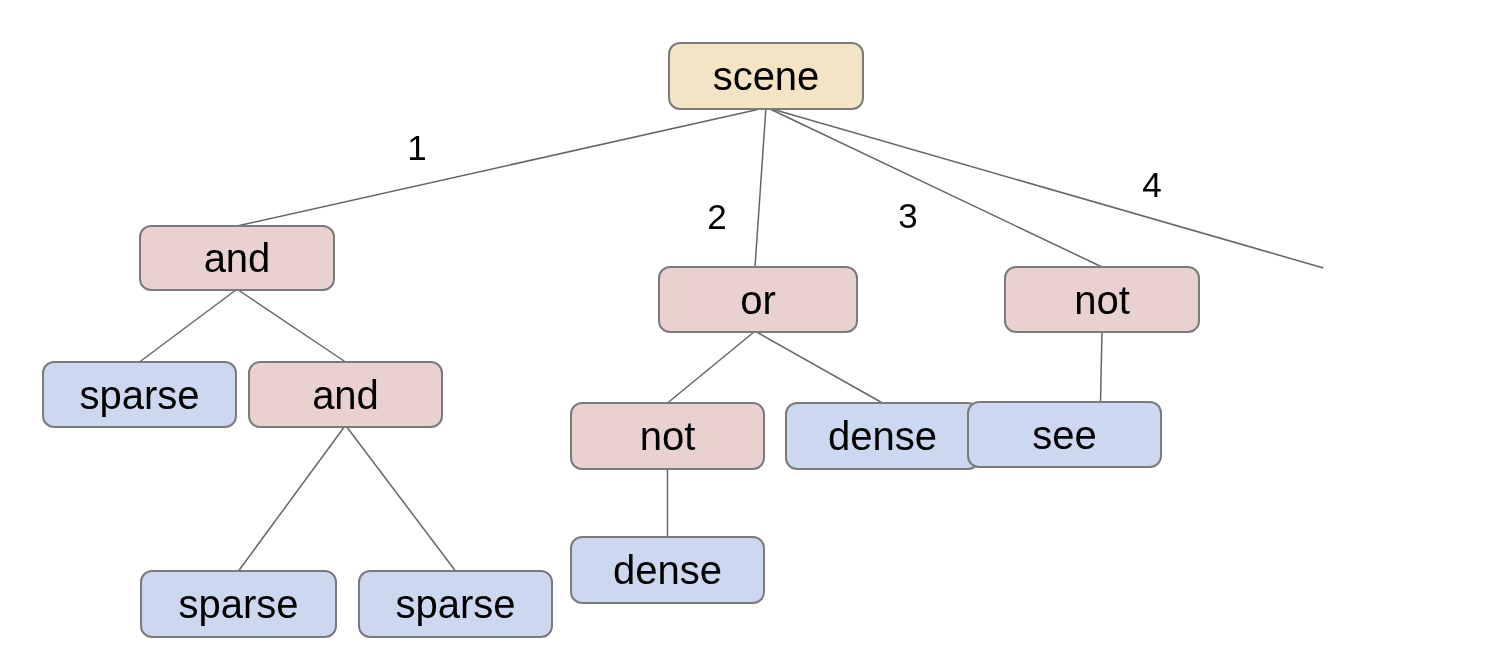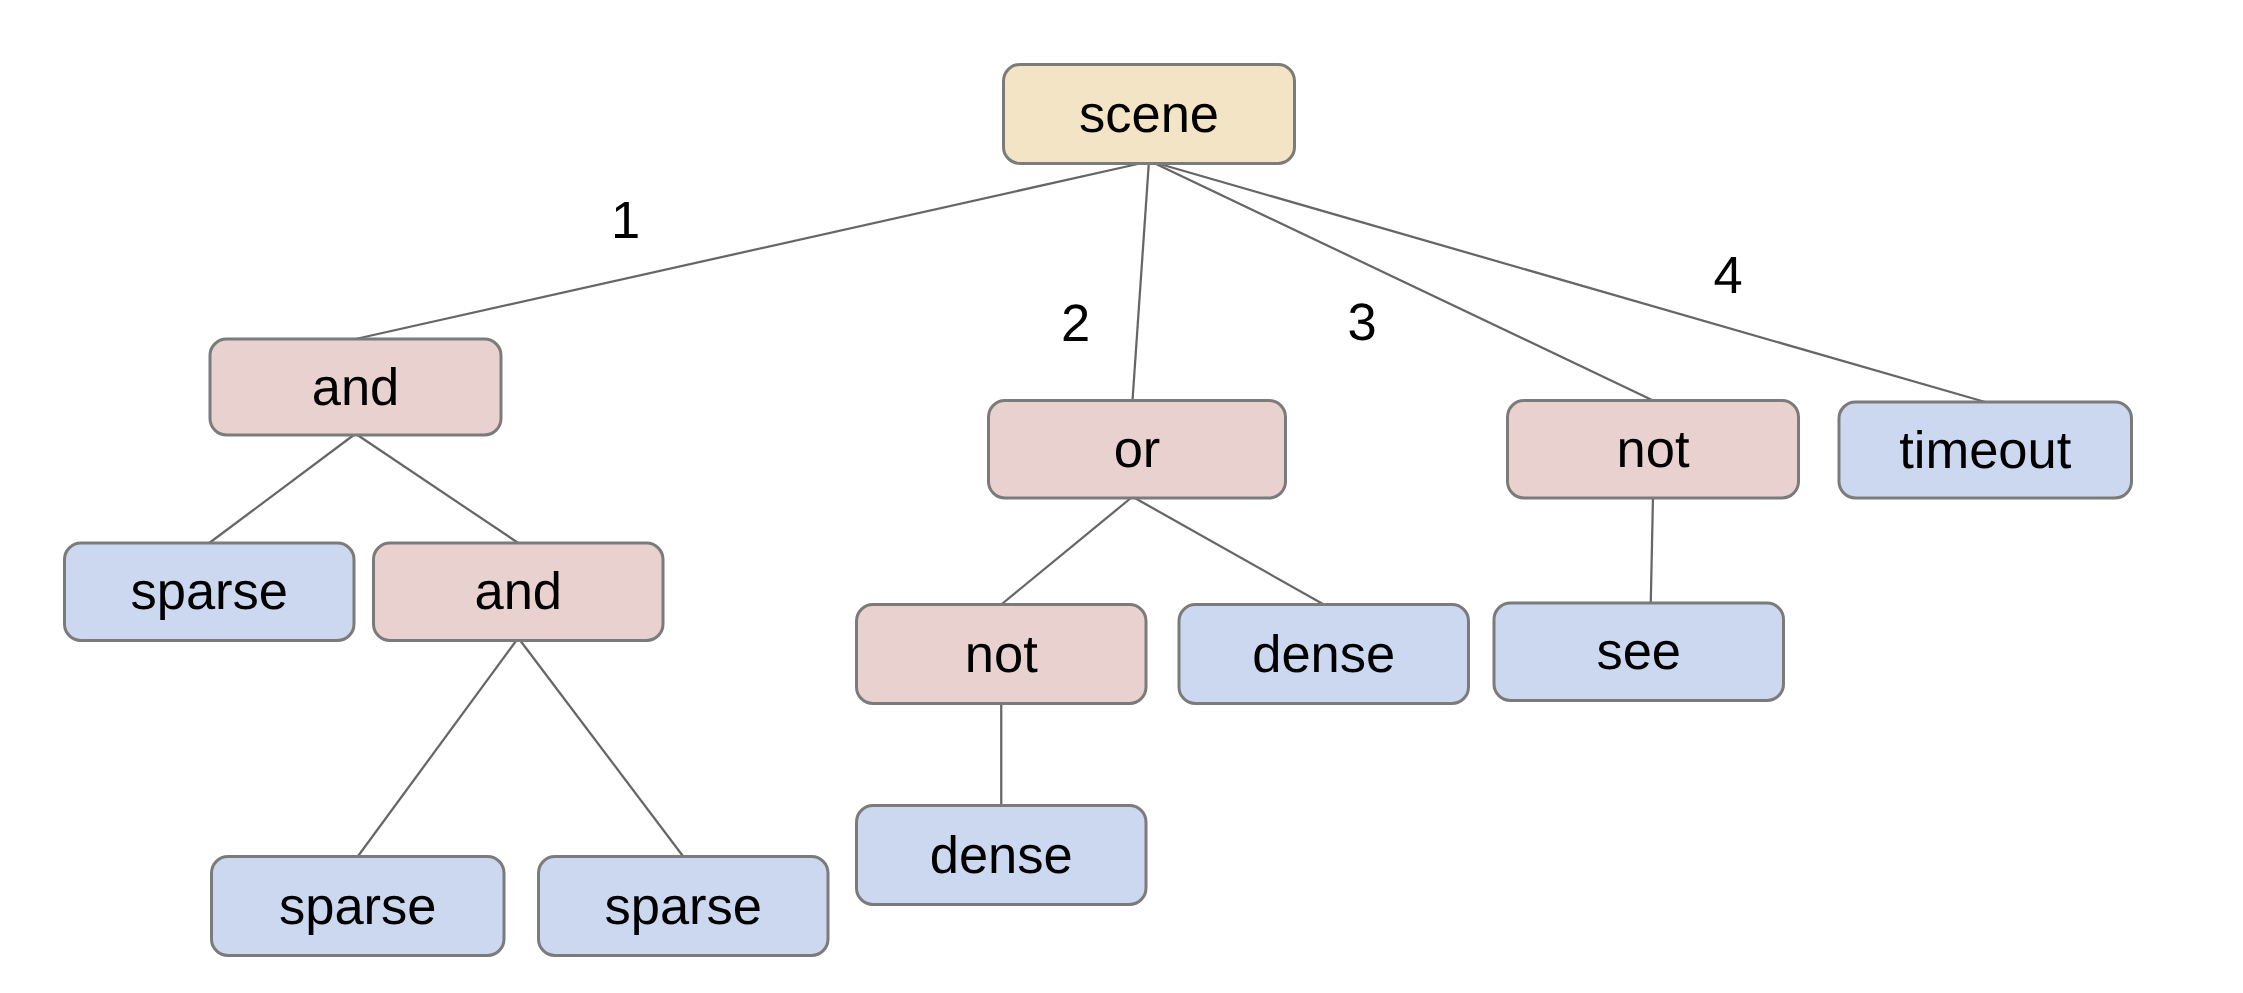--- a/index.html
+++ b/index.html
@@ -20,21 +20,21 @@
     top: 0;
   }
   .node {
     position: absolute;
     box-sizing: border-box;
     border: 2px solid #7b7b7b;
     border-radius: 12px;
     display: flex;
     align-items: center;
     justify-content: center;
-    font-size: 35px;
+    font-size: 40px;
     line-height: 1;
     white-space: nowrap;
   }
   .edge-label {
     position: absolute;
     transform: translate(-50%, -50%);
     font-size: 35px;
     line-height: 1;
   }
 </style>
@@ -58,22 +58,21 @@
     </svg>
 
 <div class="edge-label" style="left: 417px; top: 147px;">1</div>
     <div class="edge-label" style="left: 717px; top: 216px;">2</div>
     <div class="edge-label" style="left: 908px; top: 215px;">3</div>
     <div class="edge-label" style="left: 1152px; top: 184px;">4</div>
     <div class="node" style="left: 668px; top: 42px; width: 196px; height: 68px; background: rgb(244, 228, 198); border-color: rgb(123, 123, 123);">scene</div>
     <div class="node" style="left: 139px; top: 225px; width: 196px; height: 66px; background: rgb(233, 209, 208); border-color: rgb(123, 123, 123);">and</div>
     <div class="node" style="left: 658px; top: 266px; width: 200px; height: 67px; background: rgb(233, 209, 208); border-color: rgb(123, 123, 123);">or</div>
     <div class="node" style="left: 1004px; top: 266px; width: 196px; height: 67px; background: rgb(233, 209, 208); border-color: rgb(123, 123, 123);">not</div>
-    <div class="node" style="left: 1225px; top: 267px; width: 197px; height: 66px; background: rgb(204, 216, 240); border-color: rgb(123, 123, 123);">timeout</div>
     <div class="node" style="left: 42px; top: 361px; width: 195px; height: 67px; background: rgb(204, 216, 240); border-color: rgb(123, 123, 123);">sparse</div>
     <div class="node" style="left: 248px; top: 361px; width: 195px; height: 67px; background: rgb(233, 209, 208); border-color: rgb(123, 123, 123);">and</div>
     <div class="node" style="left: 570px; top: 402px; width: 195px; height: 68px; background: rgb(233, 209, 208); border-color: rgb(123, 123, 123);">not</div>
     <div class="node" style="left: 785px; top: 402px; width: 195px; height: 68px; background: rgb(204, 216, 240); border-color: rgb(123, 123, 123);">dense</div>
-    <div class="node" style="left: 995px; top: 401px; width: 195px; height: 67px; background: rgb(204, 216, 240); border-color: rgb(123, 123, 123);">see</div>
+    <div class="node" style="left: 967px; top: 401px; width: 195px; height: 67px; background: rgb(204, 216, 240); border-color: rgb(123, 123, 123);">see</div>
     <div class="node" style="left: 140px; top: 570px; width: 197px; height: 68px; background: rgb(204, 216, 240); border-color: rgb(123, 123, 123);">sparse</div>
     <div class="node" style="left: 358px; top: 570px; width: 195px; height: 68px; background: rgb(204, 216, 240); border-color: rgb(123, 123, 123);">sparse</div>
     <div class="node" style="left: 570px; top: 536px; width: 195px; height: 68px; background: rgb(204, 216, 240); border-color: rgb(123, 123, 123);">dense</div>
   </div>
 
 </body></html>

